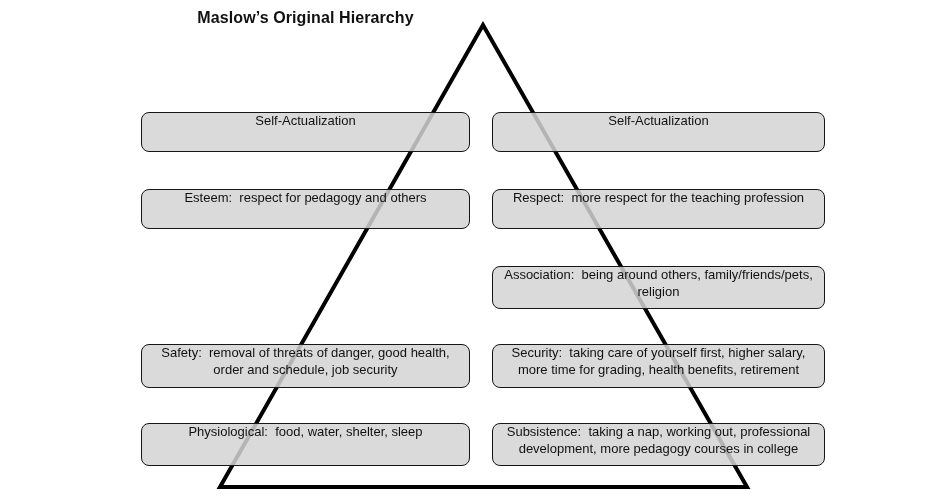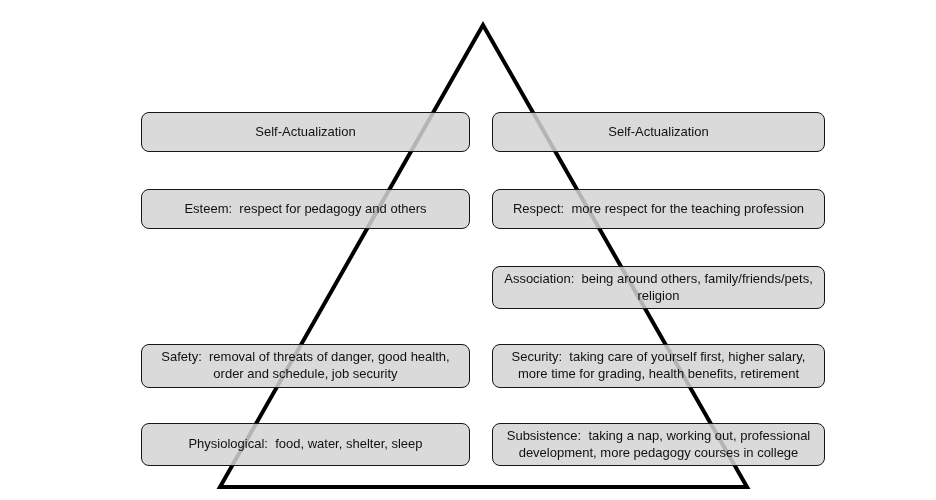--- a/index.html
+++ b/index.html
@@ -26,21 +26,20 @@
     letter-spacing: 0.1px;
   }
   .title.left  { left: 141px; width: 329px; }
   .title.right { left: 492px; width: 333px; }
   .box {
     position: absolute;
     background: rgba(212,212,212,0.85);
     border: 1.6px solid #161616;
     border-radius: 8px;
     display: flex;
-    align-items: center;
     justify-content: center;
     text-align: center;
     font-size: 13px;
     line-height: 1.3;
     color: #111;
     padding: 0 8px;
     box-sizing: border-box;
   }
   .box span { white-space: pre-wrap; }
   .col-left  { left: 141px; width: 329px; }
@@ -53,20 +52,21 @@
 </style>
 </head>
 <body>
 
 <div class="canvas">
 
   <svg class="triangle-svg" viewBox="0 0 936 500" xmlns="http://www.w3.org/2000/svg" aria-hidden="true">
     <polygon points="483,25 220,487 747,487" fill="none" stroke="#000000" stroke-width="4" stroke-linejoin="miter"></polygon>
   </svg>
 
+  <div class="title left">Maslow’s Original Hierarchy</div>
 
   <div class="box col-left row1">
     <span>Self-Actualization</span>
   </div>
   <div class="box col-right row1">
     <span>Self-Actualization</span>
   </div>
 
   <div class="box col-left row2">
     <span>Esteem:  respect for pedagogy and others</span>

